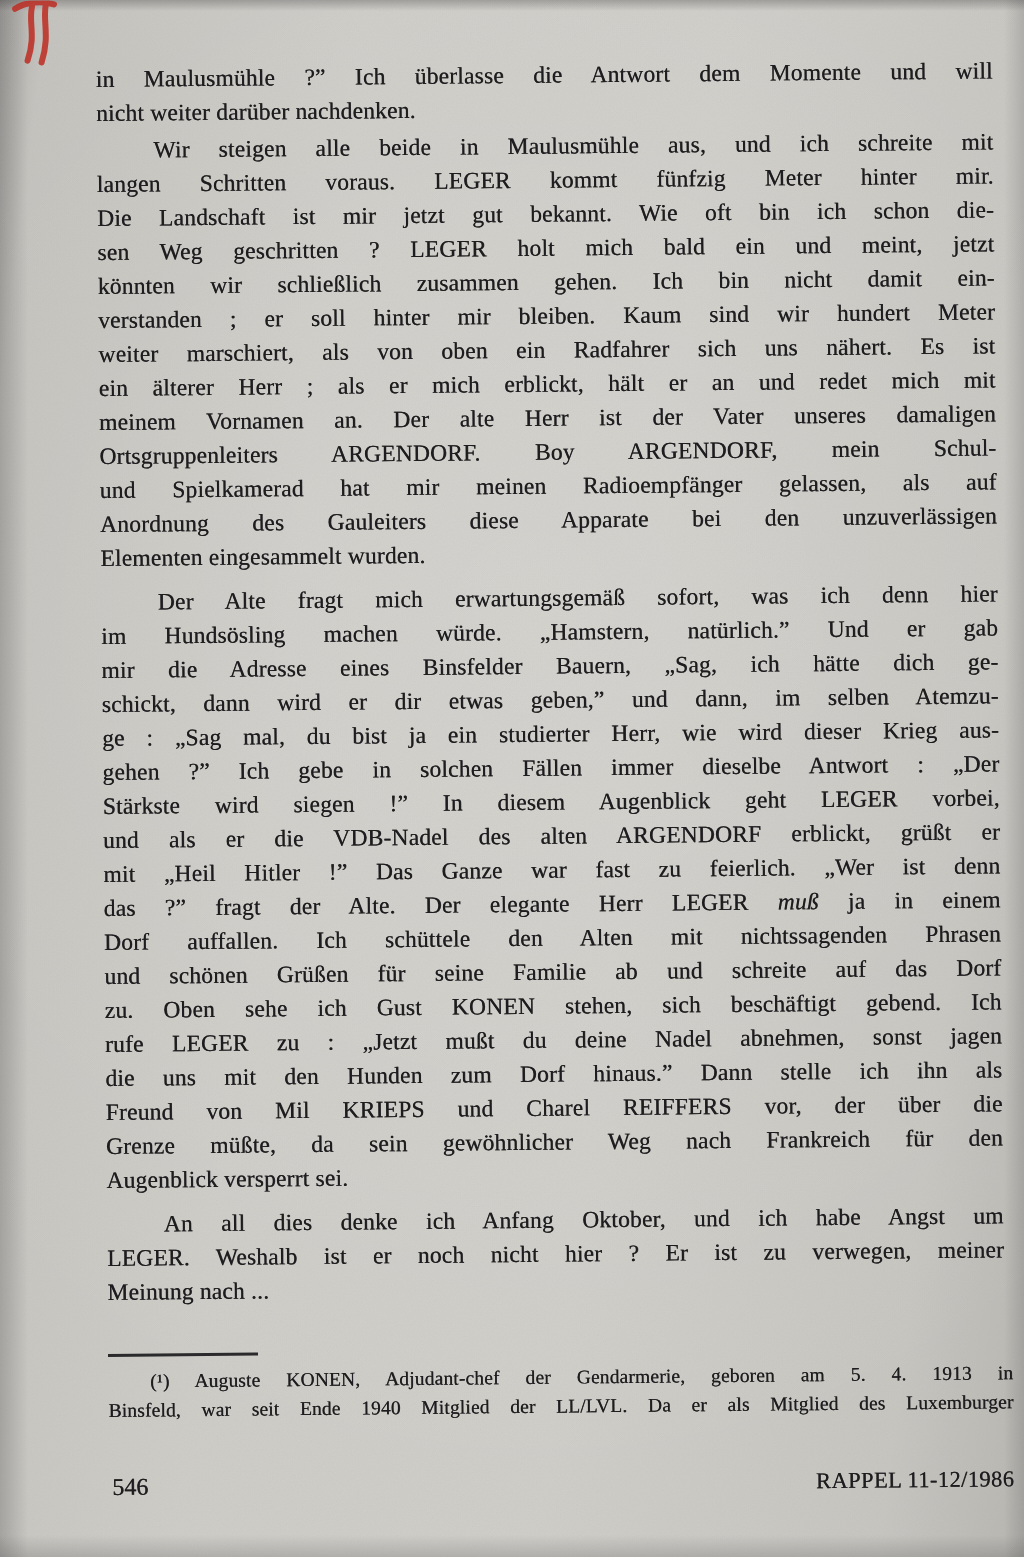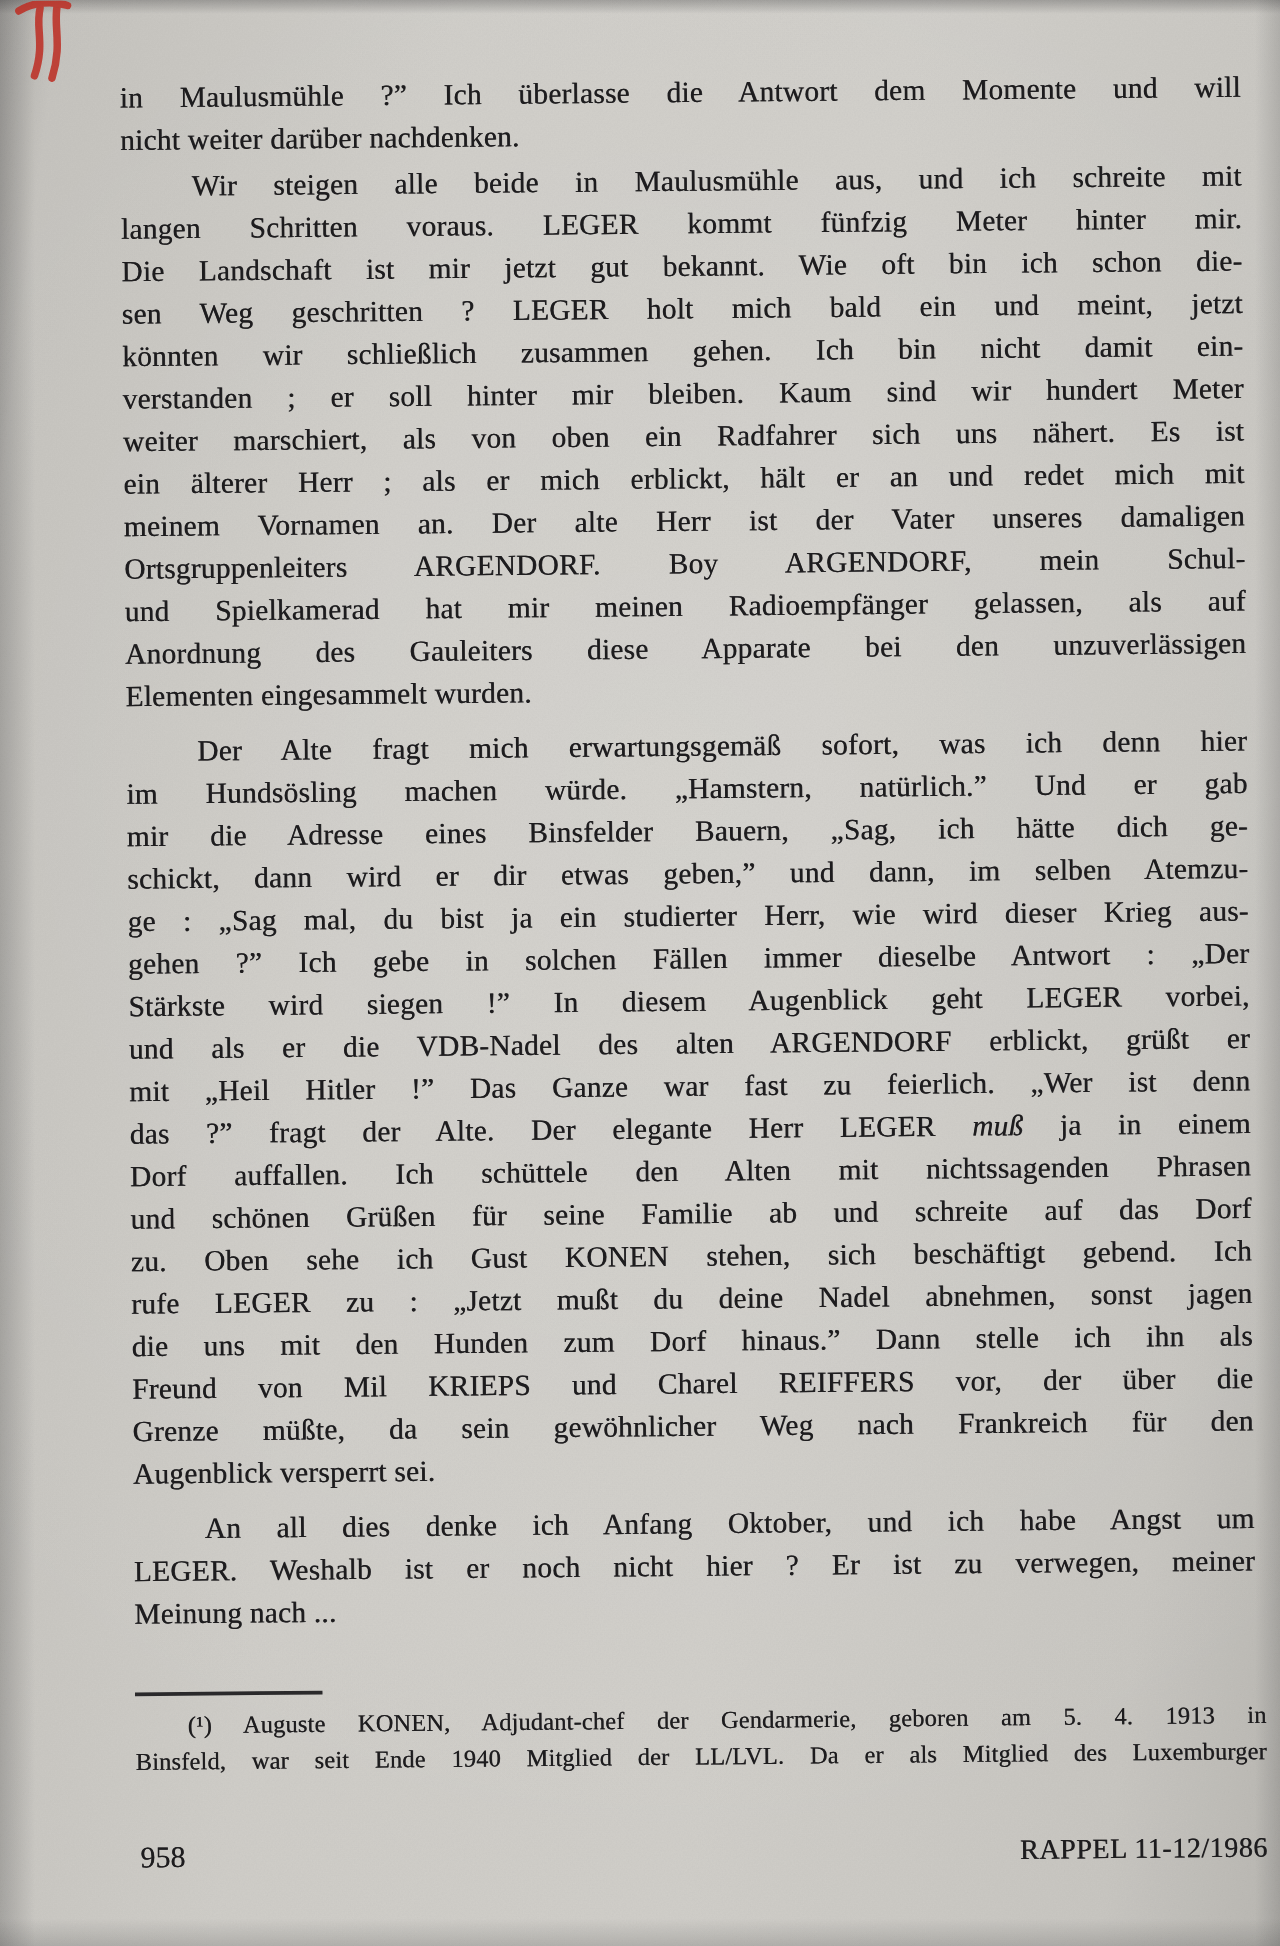--- a/index.html
+++ b/index.html
@@ -140,21 +140,21 @@
 
   </div>
 
   <div class="footnote">
     <div class="fn-rule"></div>
     <div class="fn-ln ind">(¹) Auguste KONEN, Adjudant-chef der Gendarmerie, geboren am 5. 4. 1913 in</div>
     <div class="fn-ln">Binsfeld, war seit Ende 1940 Mitglied der LL/LVL. Da er als Mitglied des Luxemburger</div>
   </div>
 
   <div class="footer">
-    <span class="pagenum">958</span>
+    <span class="pagenum">546</span>
     <span class="journal">RAPPEL 11-12/1986</span>
   </div>
 
 </div>
 
 <svg class="grain" width="1024" height="1557">
   <filter id="grainF">
     <feTurbulence type="fractalNoise" baseFrequency="0.8" numOctaves="2" stitchTiles="stitch"></feTurbulence>
     <feColorMatrix type="saturate" values="0"></feColorMatrix>
   </filter>

